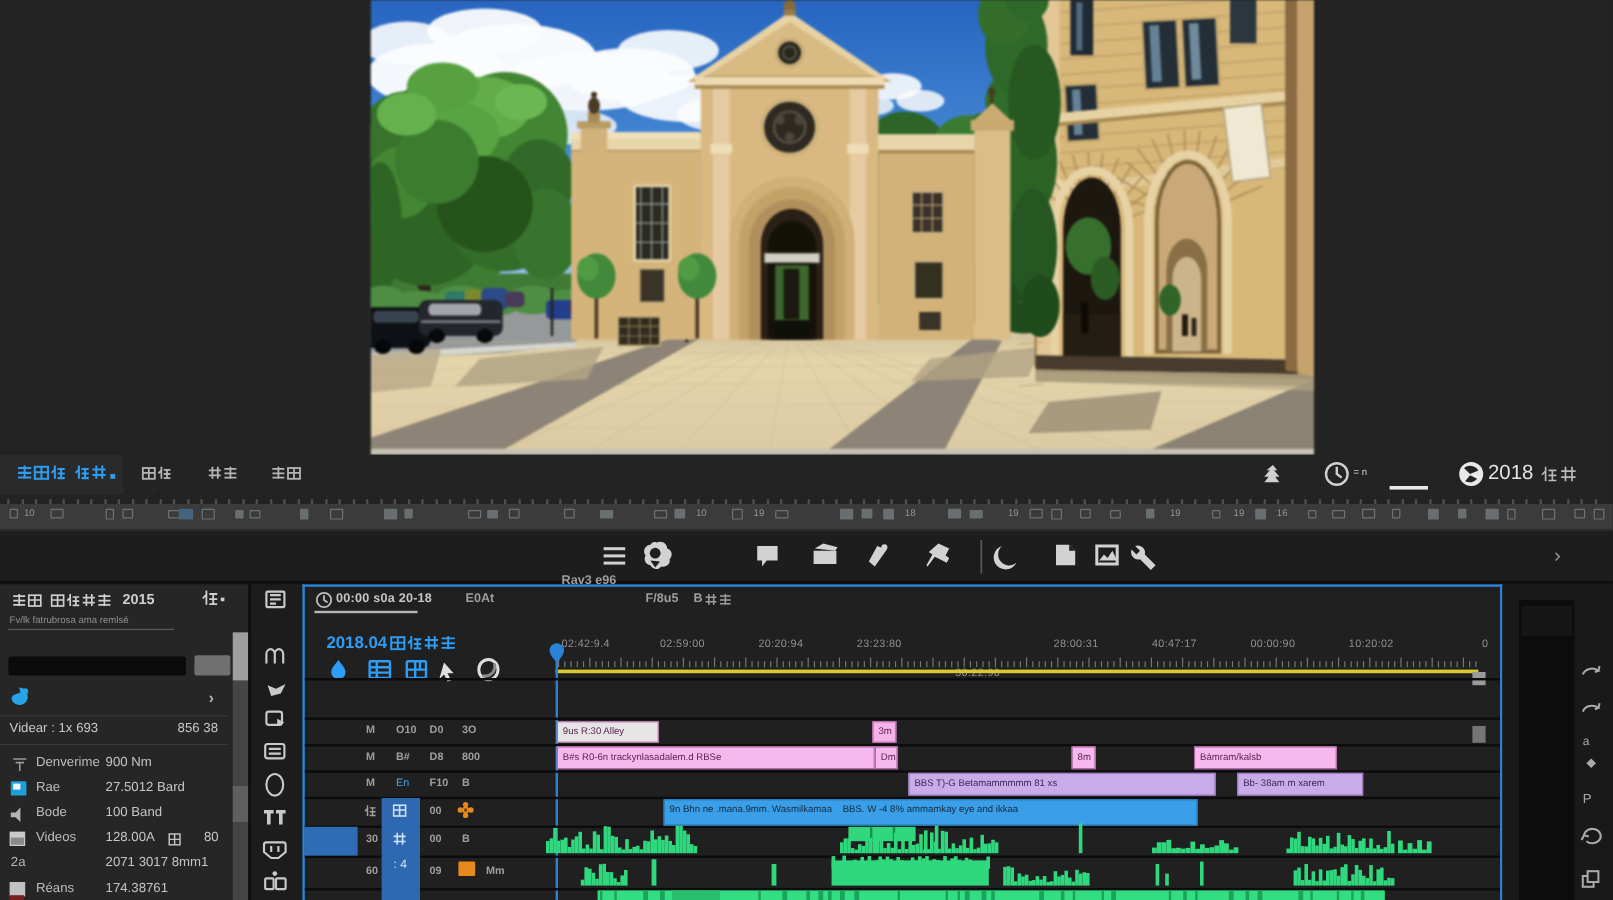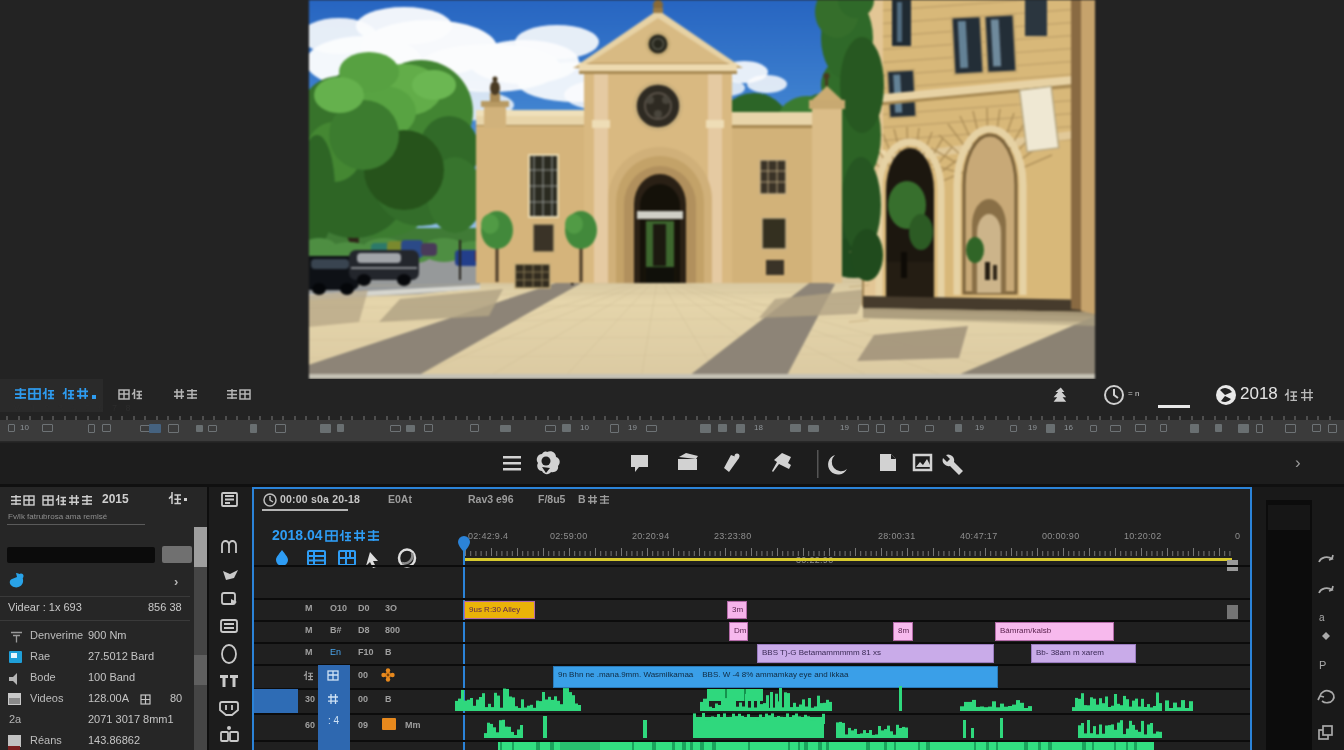--- a/index.html
+++ b/index.html
@@ -603,21 +603,21 @@
 <div style="position:absolute;left:88px;top:671px;font-size:11px;color:#c5c5c5">100 Band</div>
 <div style="position:absolute;left:8px;top:693px;width:13px;height:12px;background:#c9c9c9">
       <div style="position:absolute;left:1px;top:5px;width:11px;height:6px;background:#8a8a8a"></div>
     </div>
 <div style="position:absolute;left:30px;top:692px;font-size:11px;color:#bdbdbd">Videos</div>
 <div style="position:absolute;left:88px;top:692px;font-size:11px;color:#c5c5c5">128.00A</div>
 <div style="position:absolute;left:9px;top:713px;font-size:11px;color:#b5b5b5">2a</div>
 <div style="position:absolute;left:88px;top:713px;font-size:11px;color:#c5c5c5">2071 3017 8mm1</div>
 <div style="position:absolute;left:8px;top:735px;width:13px;height:12px;background:#c2c2c2"></div>
 <div style="position:absolute;left:30px;top:734px;font-size:11px;color:#bdbdbd">Réans</div>
-<div style="position:absolute;left:88px;top:734px;font-size:11px;color:#c5c5c5">143.86862</div>
+<div style="position:absolute;left:88px;top:734px;font-size:11px;color:#c5c5c5">174.38761</div>
 <svg class="abs" width="12" height="12" style="left:140px;top:694px" stroke="#c5c5c5" fill="none" stroke-width="1.2">
       <rect x="1" y="1" width="9" height="9"></rect>
       <path d="M1,5.5 h9 M5.5,1 v9"></path>
     </svg>
 <div style="position:absolute;left:170px;top:692px;font-size:11px;color:#c5c5c5">80</div>
 <div style="position:absolute;left:8px;top:746px;width:12px;height:4px;background:#7a1f1f"></div>
 <div style="position:absolute;left:207px;top:487px;width:45px;height:263px;background:#1c1c1c;border-left:2px solid #0e0e0e"></div>
 <svg class="abs" width="45" height="263" style="left:207px;top:487px" fill="none" stroke="#c9c9c9" stroke-width="1.8">
 <g>
         <rect x="15" y="6" width="15" height="13" rx="1"></rect>
@@ -655,21 +655,21 @@
       </g>
 </svg>
 <div style="position:absolute;left:252px;top:487px;width:1000px;height:263px;background:#202020;border:2px solid #2b83d8;border-bottom:none"></div>
 <svg class="abs" width="16" height="16" style="left:262px;top:492px">
       <circle cx="8" cy="8" r="6" fill="none" stroke="#bdbdbd" stroke-width="1.5"></circle>
       <path d="M8,4 v4 l3,2" stroke="#bdbdbd" stroke-width="1.5" fill="none"></path>
     </svg>
 <div style="position:absolute;left:280px;top:493px;font-size:10.5px;color:#c6c6c6;font-weight:bold;letter-spacing:0.2px">00:00 s0a 20-18</div>
 <div style="position:absolute;left:262px;top:509px;width:86px;height:2px;background:#b5b5b5"></div>
 <div style="position:absolute;left:388px;top:493px;font-size:10.5px;color:#9d9d9d;font-weight:bold">E0At</div>
-<div style="position:absolute;left:468px;top:493px;font-size:10.5px;color:#9d9d9d;font-weight:bold">Rav3 e96</div>
+<div style="position:absolute;left:468px;top:478px;font-size:10.5px;color:#9d9d9d;font-weight:bold">Rav3 e96</div>
 <div style="position:absolute;left:538px;top:493px;font-size:10.5px;color:#9d9d9d;font-weight:bold">F/8u5</div>
 <div style="position:absolute;left:578px;top:493px;font-size:10.5px;color:#9d9d9d;font-weight:bold">B</div>
 <svg class="abs" width="24" height="14" style="left:587px;top:494px" stroke="#9d9d9d" fill="none" stroke-width="1.3">
       <path d="M3.6999999999999997,1 v9 M7.75,1 v9 M1,3.6999999999999997 h9 M1,7.4799999999999995 h9"></path>
       <path d="M13,2.62 h9 M13,5.95 h9 M13,9.1 h9 M17.5,1 v9"></path>
     </svg>
 <div style="position:absolute;left:272px;top:527px;font-size:14px;font-weight:bold;color:#2e9df5">2018.04</div>
 <svg class="abs" width="56" height="16" style="left:325px;top:529px" stroke="#2e9df5" fill="none" stroke-width="1.6">
       <rect x="1" y="2" width="11" height="10"></rect>
       <path d="M1,6.5 h11 M6.5,2 v10"></path>
@@ -902,26 +902,27 @@
 <div style="position:absolute;left:254px;top:689px;width:44px;height:24px;background:#2e6cb5"></div>
 <svg class="abs" width="16" height="16" style="left:381px;top:668px">
       <circle cx="7" cy="7" r="3" fill="#e8891d"></circle>
       <circle cx="7" cy="2.5" r="2.2" fill="#e8891d"></circle>
       <circle cx="11.5" cy="7" r="2.2" fill="#e8891d"></circle>
       <circle cx="7" cy="11.5" r="2.2" fill="#e8891d"></circle>
       <circle cx="2.5" cy="7" r="2.2" fill="#e8891d"></circle>
       <circle cx="7" cy="7" r="1.4" fill="#7a4206"></circle>
     </svg>
 <div style="position:absolute;left:382px;top:718px;width:14px;height:12px;background:#e8891d;border-radius:1px"></div>
-<div style="position:absolute;left:464px;top:601px;width:71px;height:18px;background:#eab308;border:1px solid #b36aa8;font-size:8px;color:#5c2450;overflow:hidden;white-space:nowrap;padding:3px 0 0 4px">9us R:30 Alley</div>
+<div style="position:absolute;left:464px;top:601px;width:85px;height:18px;background:#e5e5e5;border:1px solid #b36aa8;font-size:8px;color:#5c2450;overflow:hidden;white-space:nowrap;padding:3px 0 0 4px">9us R:30 Alley</div>
 <div style="position:absolute;left:727px;top:601px;width:20px;height:18px;background:#f5b3ea;border:1px solid #b36aa8;font-size:8px;color:#5c2450;overflow:hidden;white-space:nowrap;padding:3px 0 0 4px">3m</div>
+<div style="position:absolute;left:464px;top:622px;width:265px;height:19px;background:#f7b9ed;border:1px solid #b36aa8;font-size:8px;color:#5c2450;overflow:hidden;white-space:nowrap;padding:3px 0 0 4px">B#s R0-6n trackynlasadalem.d RBSe</div>
 <div style="position:absolute;left:729px;top:622px;width:19px;height:19px;background:#f7b9ed;border:1px solid #b36aa8;font-size:8px;color:#5c2450;overflow:hidden;white-space:nowrap;padding:3px 0 0 4px">Dm</div>
 <div style="position:absolute;left:893px;top:622px;width:20px;height:19px;background:#f7b9ed;border:1px solid #b36aa8;font-size:8px;color:#5c2450;overflow:hidden;white-space:nowrap;padding:3px 0 0 4px">8m</div>
 <div style="position:absolute;left:995px;top:622px;width:119px;height:19px;background:#f7b9ed;border:1px solid #b36aa8;font-size:8px;color:#5c2450;overflow:hidden;white-space:nowrap;padding:3px 0 0 4px">Bámram/kalsb</div>
-<div style="position:absolute;left:757px;top:644px;width:237px;height:19px;background:#c9abe9;border:1px solid #9a7cc0;font-size:8px;color:#3a2a55;overflow:hidden;white-space:nowrap;padding:3px 0 0 4px">BBS T)-G Betamammmmm 81 xs</div>
+<div style="position:absolute;left:757px;top:644px;width:256px;height:19px;background:#c9abe9;border:1px solid #9a7cc0;font-size:8px;color:#3a2a55;overflow:hidden;white-space:nowrap;padding:3px 0 0 4px">BBS T)-G Betamammmmm 81 xs</div>
 <div style="position:absolute;left:1031px;top:644px;width:105px;height:19px;background:#c9abe9;border:1px solid #9a7cc0;font-size:8px;color:#3a2a55;overflow:hidden;white-space:nowrap;padding:3px 0 0 4px">Bb- 38am m xarem</div>
 <div style="position:absolute;left:553px;top:666px;width:445px;height:22px;background:#3a9fe8;border:1px solid #2a7ab8;font-size:8px;color:#102a40;overflow:hidden;white-space:nowrap;padding:3px 0 0 4px">9n Bhn ne .mana.9mm.  Wasmilkamaa&nbsp;&nbsp;&nbsp;&nbsp;BBS. W -4 8% ammamkay eye and ikkaa</div>
 <svg width="1344" height="750" viewBox="0 0 1344 750" style="position:absolute;left:0;top:0;pointer-events:none">
 <g fill="#2fd87d">
 <rect x="455" y="700.9" width="3" height="10.1"></rect>
 <rect x="458" y="698.6" width="3" height="12.4"></rect>
 <rect x="461" y="689.9" width="3" height="21.1"></rect>
 <rect x="464" y="700.6" width="3" height="10.4"></rect>
 <rect x="467" y="699.7" width="3" height="11.3"></rect>
 <rect x="470" y="698.0" width="3" height="13.0"></rect>

